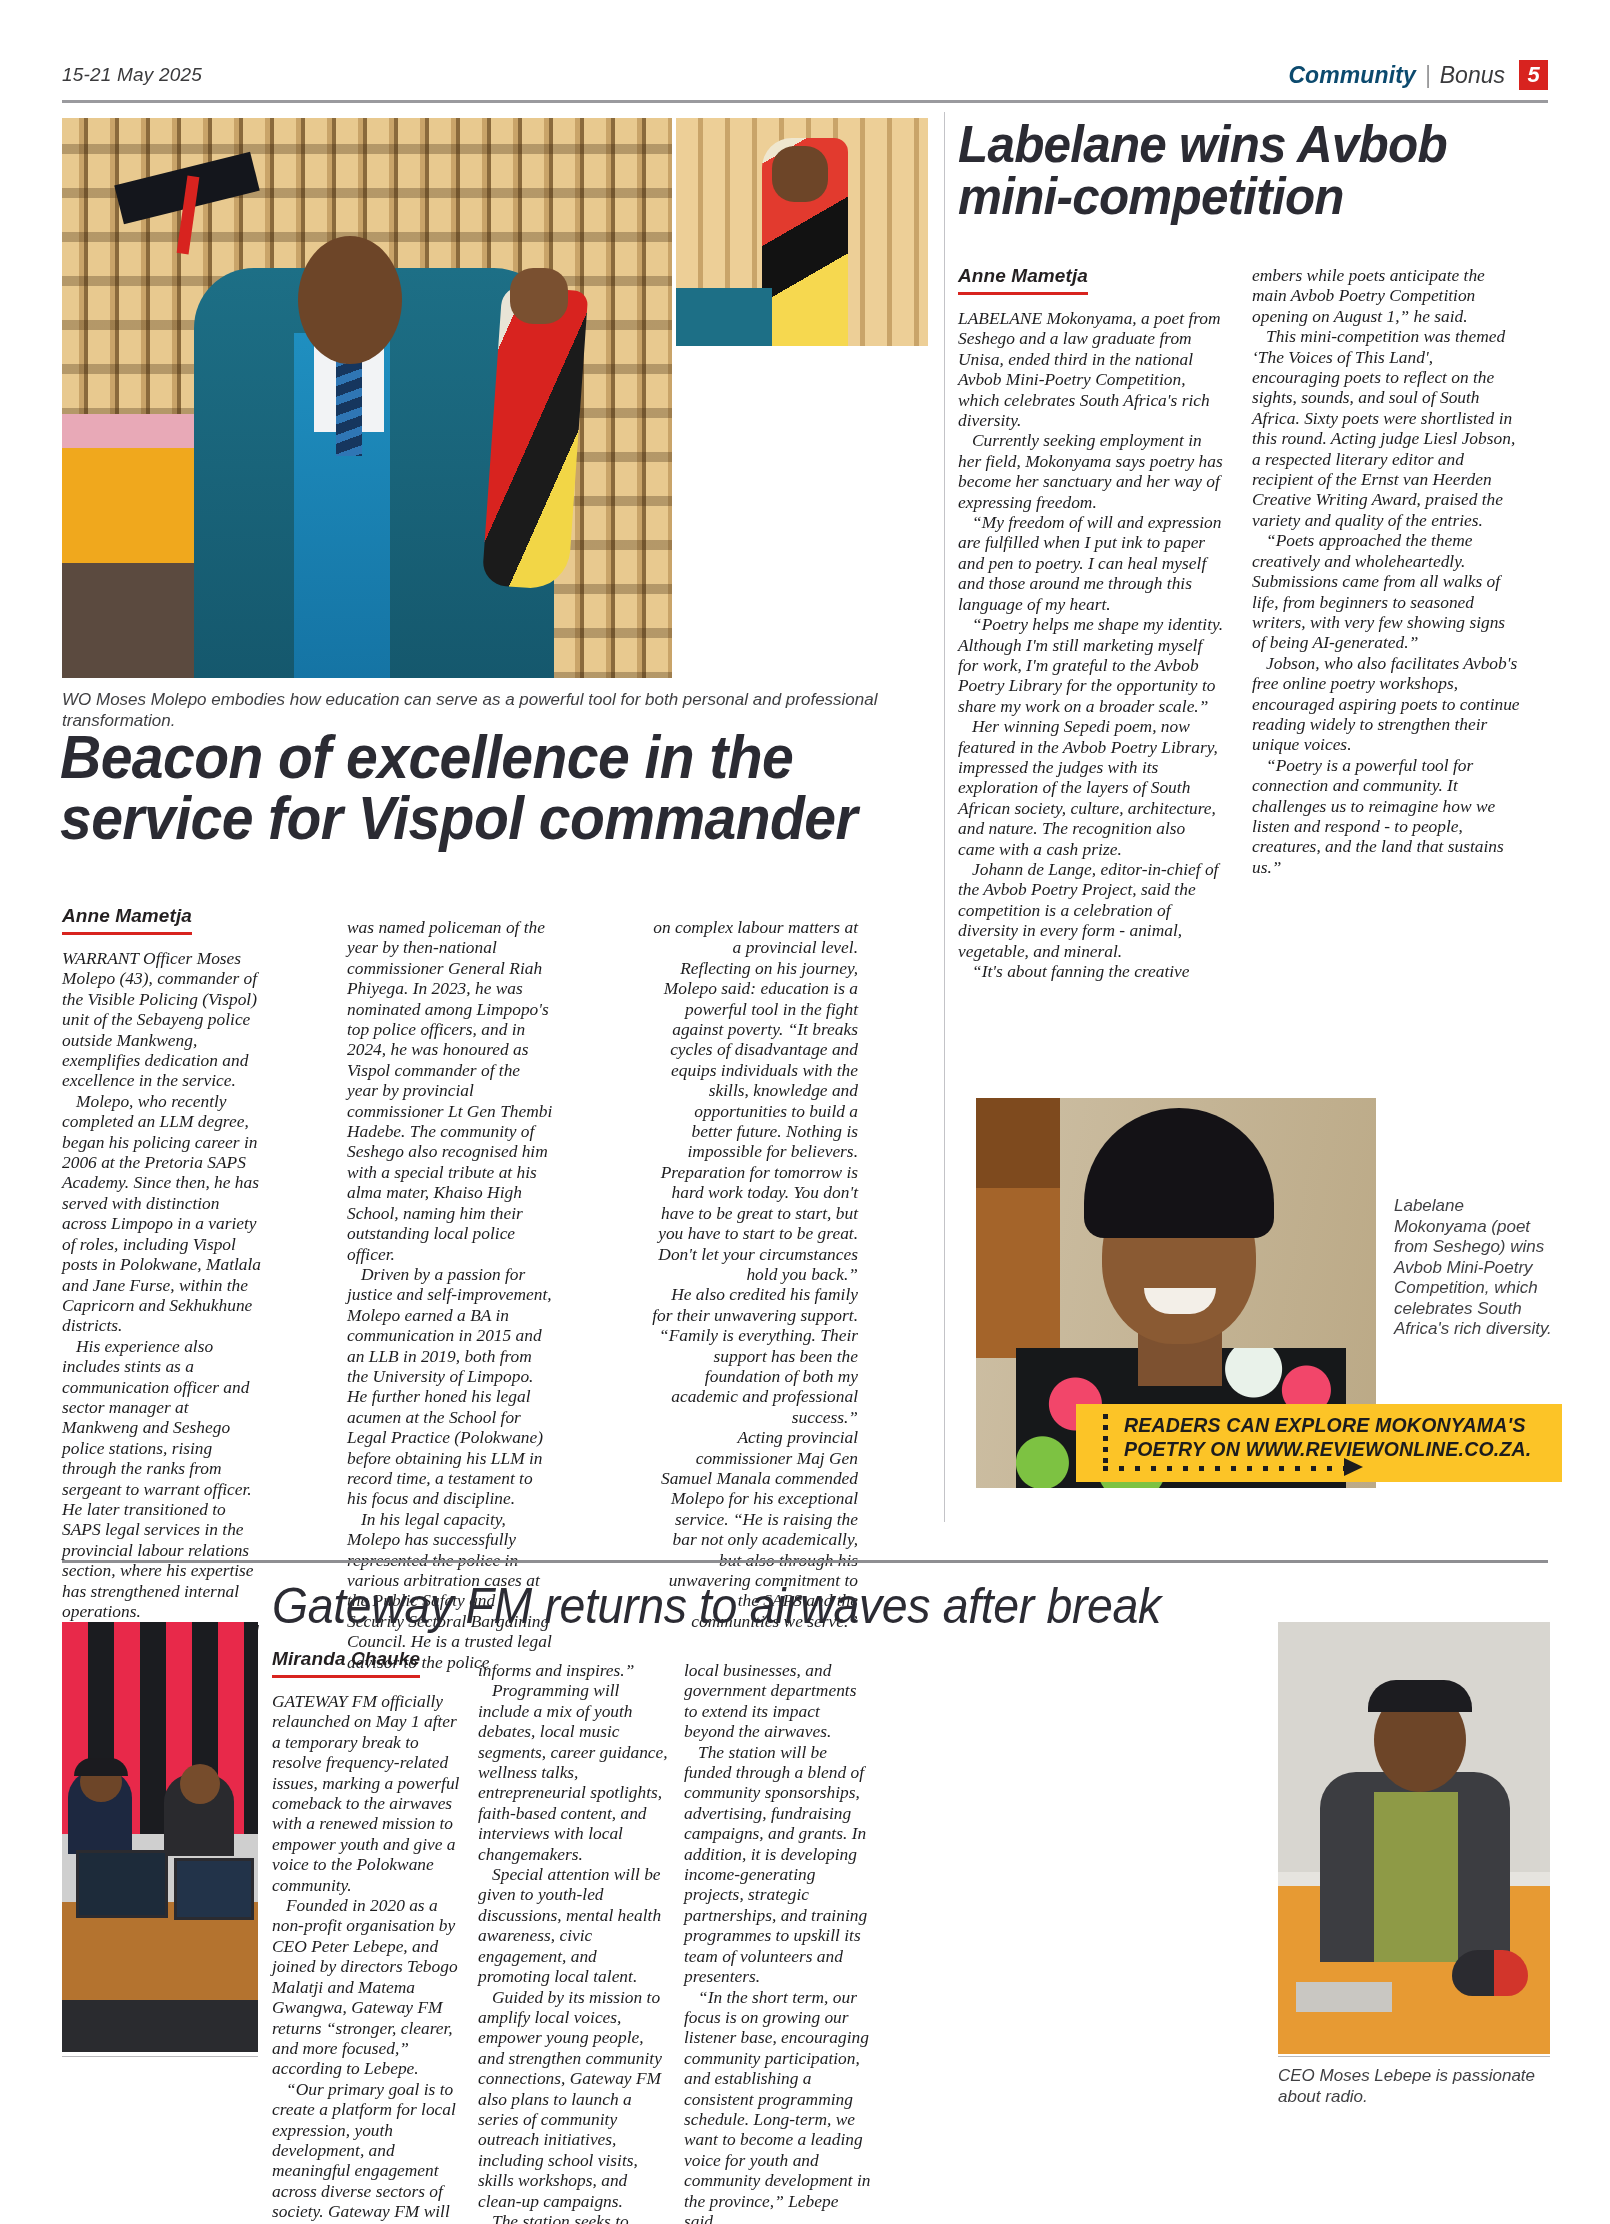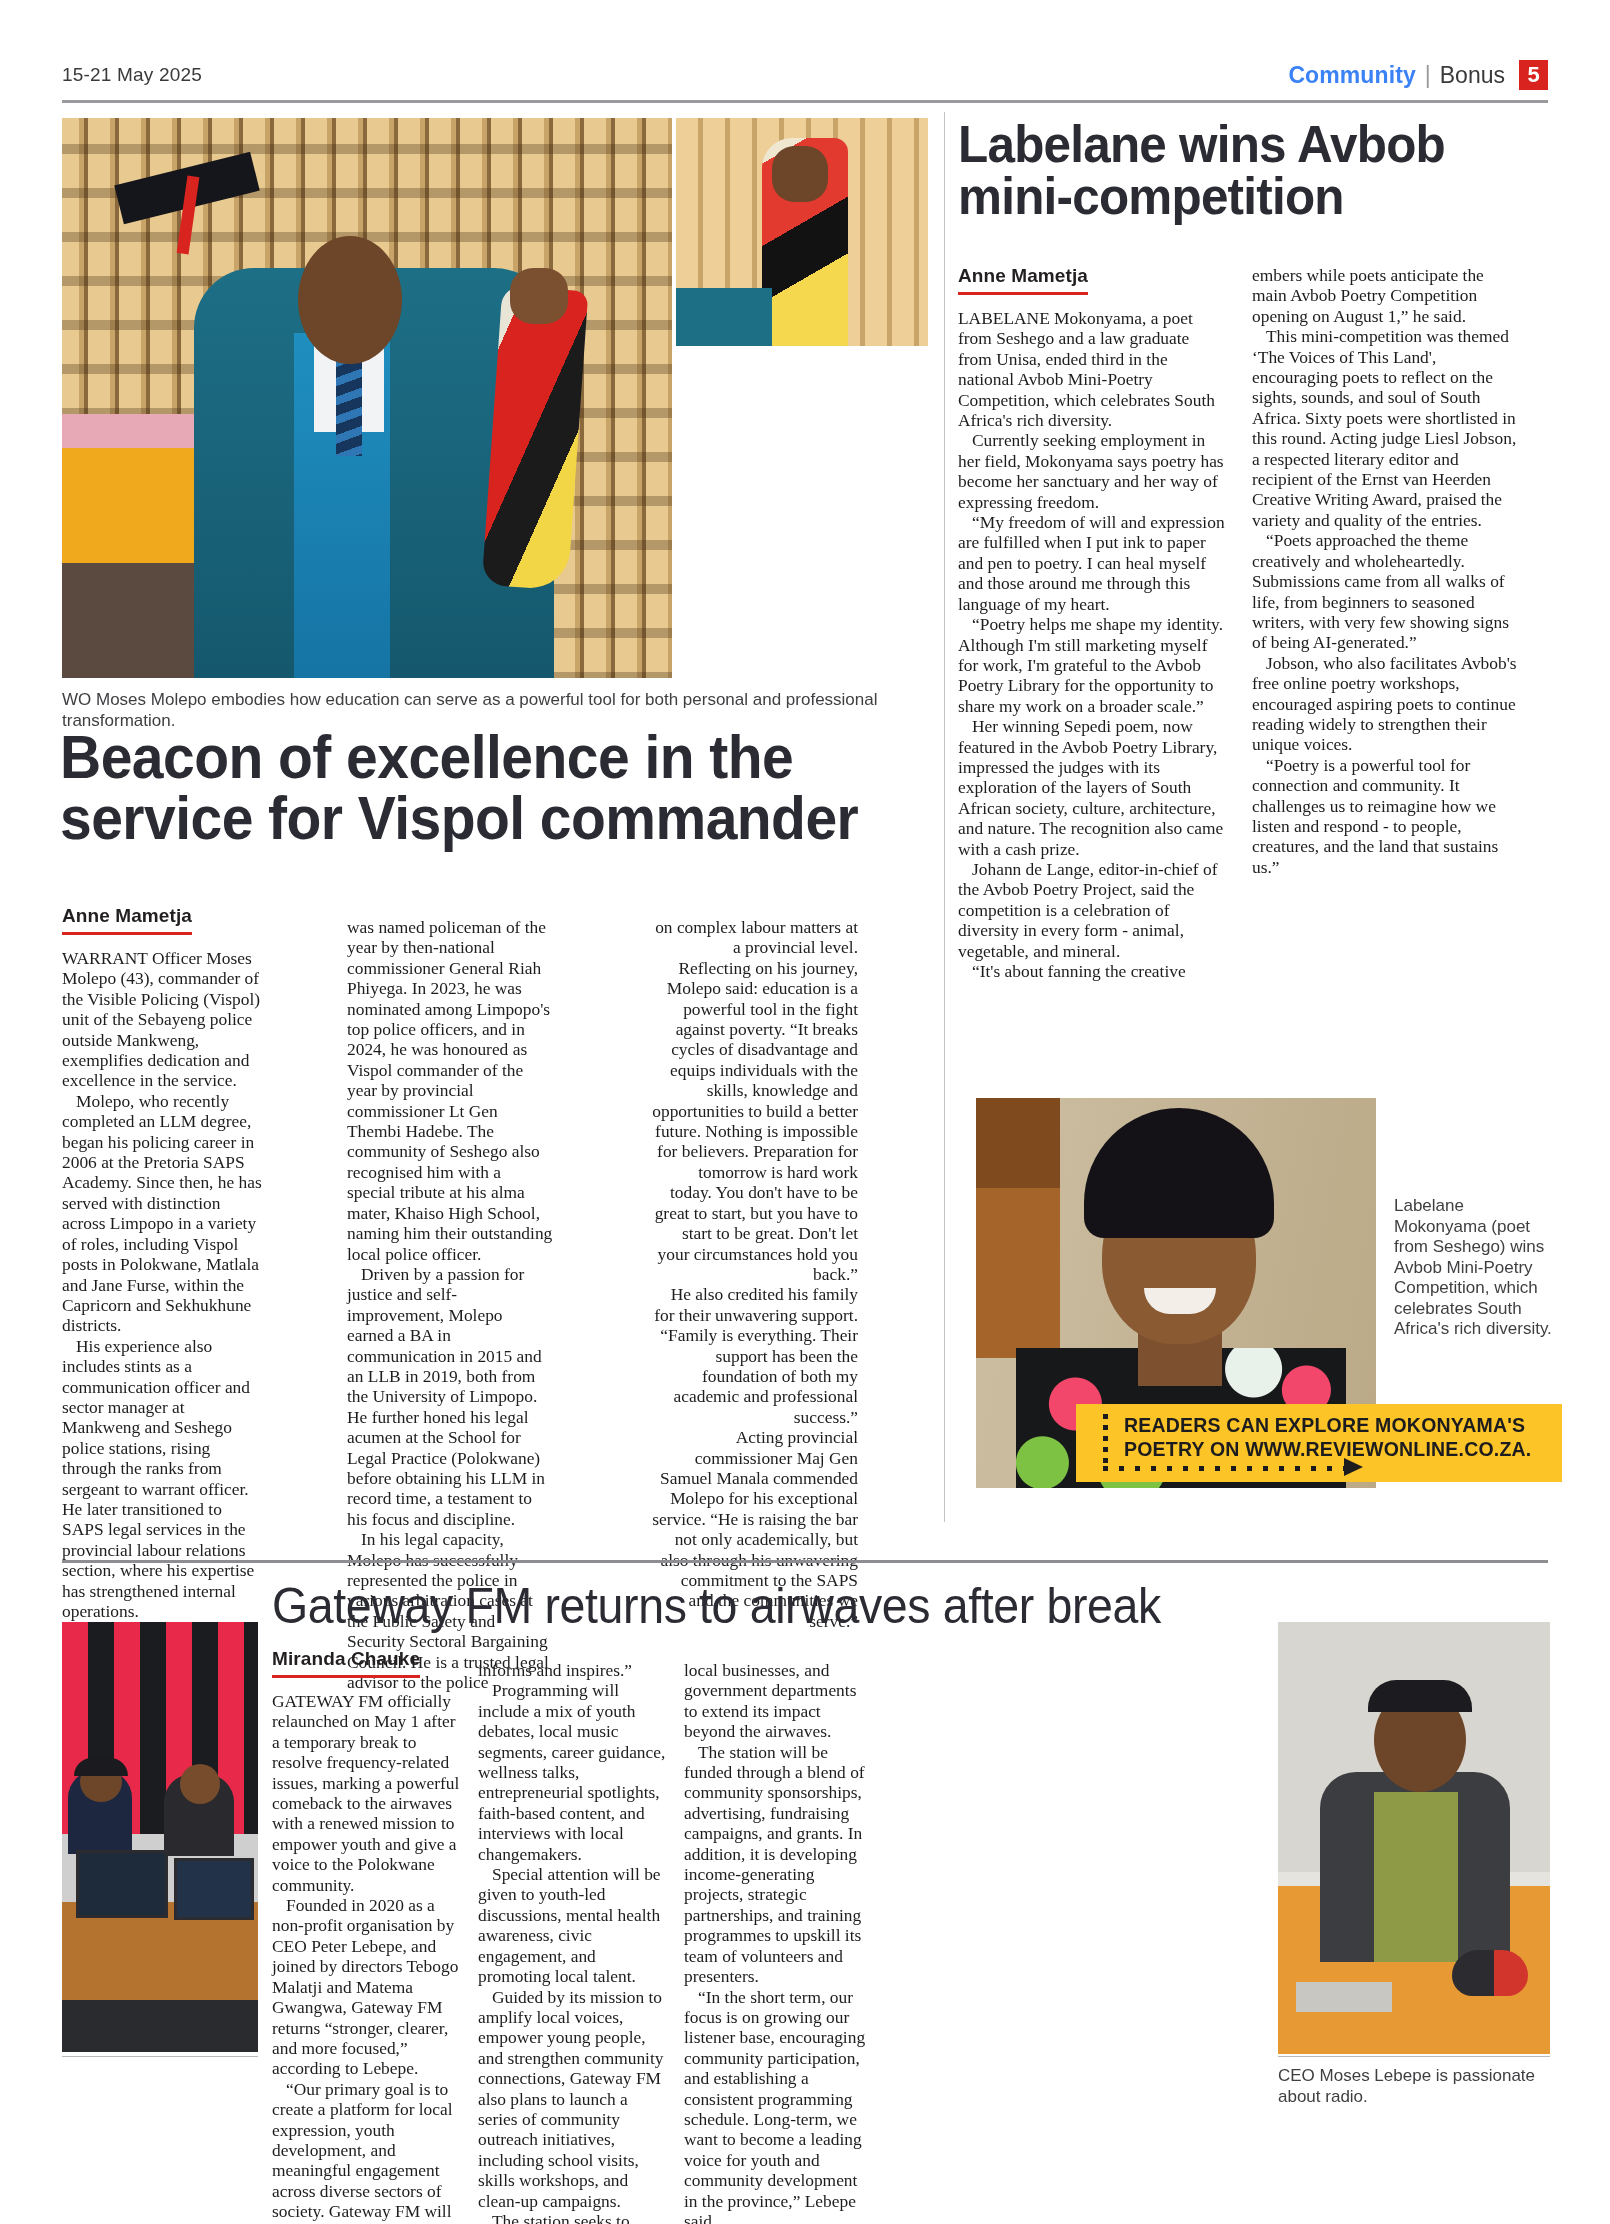--- a/index.html
+++ b/index.html
@@ -3,27 +3,27 @@
 <meta charset="utf-8">
 <style>
   html,body{margin:0;padding:0;background:#ffffff;}
   body{
     width:1610px;height:2224px;
     font-family:"Liberation Sans", sans-serif;
     color:#231f20;
     position:relative;
     overflow:hidden;
   }
-  .page{position:relative;width:1610px;height:2224px;background:#fff;}
+  .page{position:relative;width:1610px;height:2224px;background:#fff;font-style:italic;}
 
   
   .masthead{position:absolute;left:62px;top:62px;width:1486px;height:40px;}
   .mast-date{position:absolute;left:0;top:2px;font-size:19px;color:#3a3a3c;letter-spacing:.2px;}
   .mast-right{position:absolute;right:0;top:-2px;display:flex;align-items:center;gap:0px;}
-  .mast-cat{font-size:23px;font-weight:bold;color:#3b82f6;letter-spacing:.1px;}
+  .mast-cat{font-size:23px;font-weight:bold;color:#0c4a6e;letter-spacing:.1px;}
   .mast-sep{font-size:23px;color:#9a9a9c;padding:0 9px;font-weight:300;}
   .mast-sub{font-size:23px;color:#3a3a3c;}
   .mast-pagenum{margin-left:14px;background:#d8231f;color:#fff;font-weight:bold;font-size:22px;
       width:29px;height:30px;display:flex;align-items:center;justify-content:center;line-height:1;}
   .rule-top{position:absolute;left:62px;top:100px;width:1486px;height:3px;background:#9a9a9e;}
 
   
   .hr-thin{background:#b9b9bd;height:1px;}
   .vrule{position:absolute;width:1px;background:#c3c3c7;}
   .byline{font-size:19px;font-weight:bold;color:#231f20;letter-spacing:.1px;display:inline-block;

